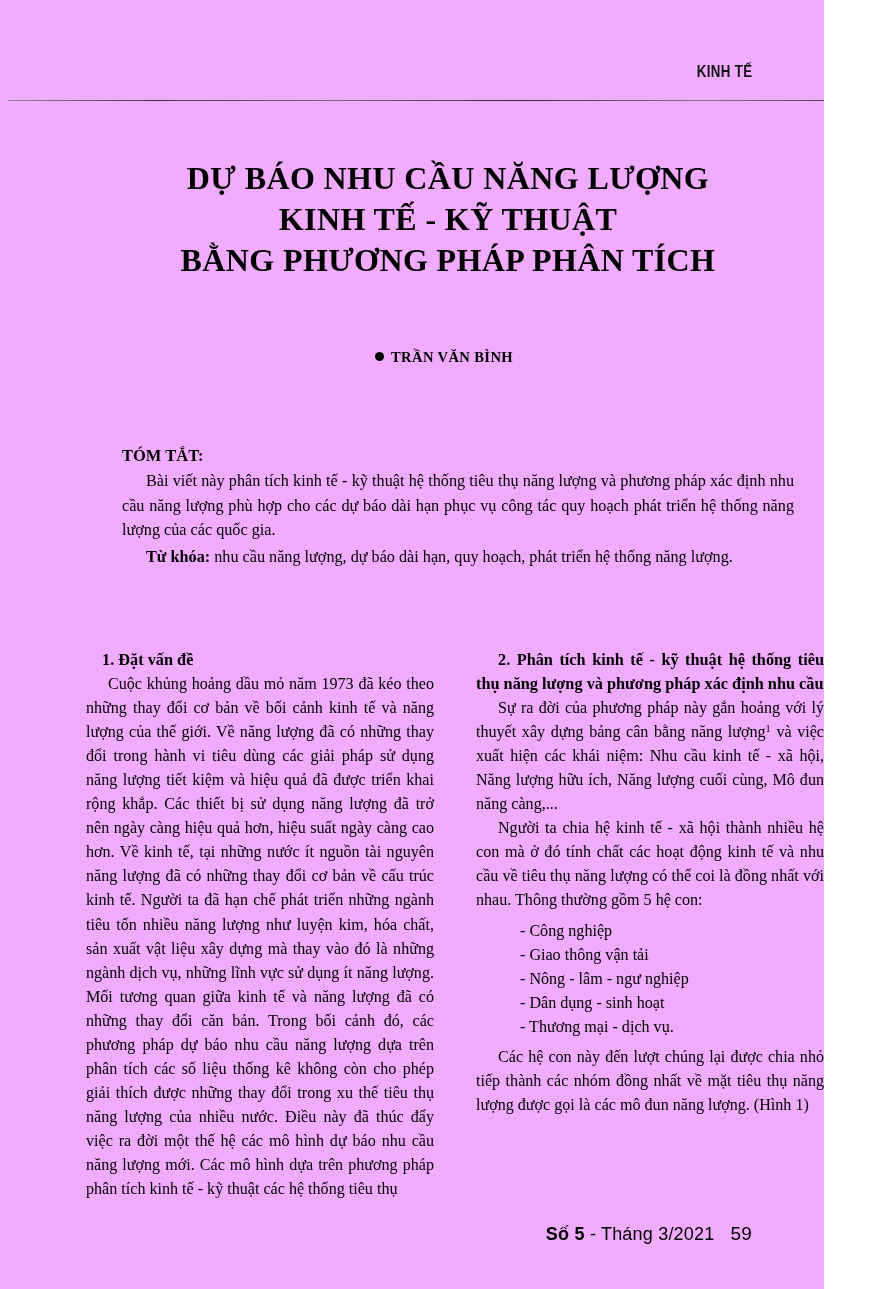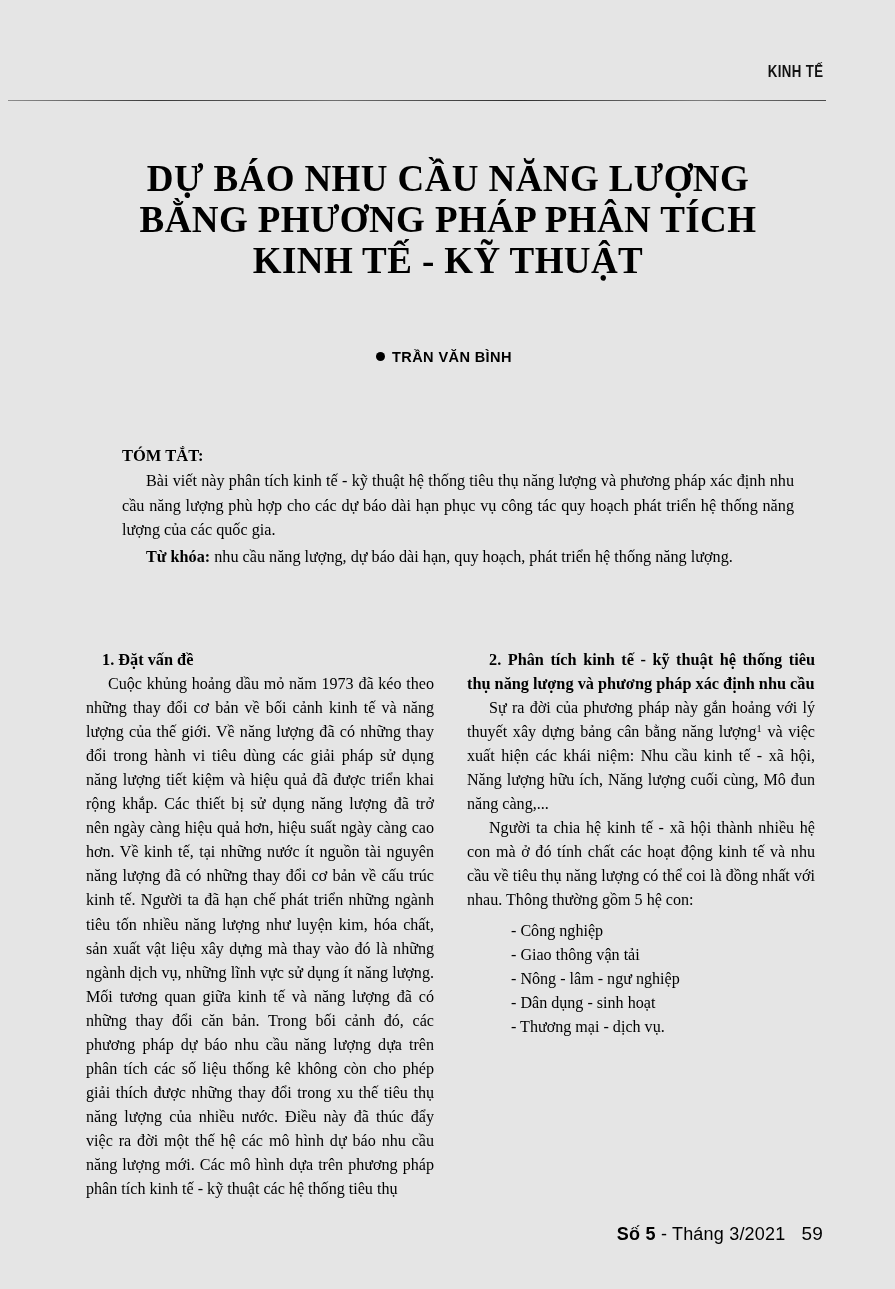--- a/index.html
+++ b/index.html
@@ -3,23 +3,23 @@
 <meta charset="utf-8">
 <title>Dự báo nhu cầu năng lượng</title>
 <style>
   html, body {
     margin: 0;
     padding: 0;
     background: #ffffff;
   }
   .page {
     position: relative;
-    width: 895px;
+    width: 824px;
     height: 1289px;
-    background: #e5e5e5;
+    background: #f0abfc;
     overflow: hidden;
     font-family: "Liberation Serif", "DejaVu Serif", serif;
     color: #000000;
     box-sizing: border-box;
   }
 
   
   .running-head {
     position: absolute;
     top: 62px;
@@ -45,34 +45,34 @@
   .title-block {
     position: absolute;
     top: 158px;
     left: 108px;
     width: 680px;
     text-align: center;
   }
   .title-line {
     font-family: "Liberation Serif", "DejaVu Serif", serif;
     font-weight: bold;
-    font-size: 37px;
+    font-size: 32px;
     line-height: 41px;
     letter-spacing: 0.4px;
     white-space: nowrap;
   }
 
   
   .author-block {
     position: absolute;
     top: 348px;
     left: 108px;
     width: 680px;
     text-align: center;
-    font-family: Liberation Sans, sans-serif;
+    font-family: Liberation Serif, serif;
     font-weight: bold;
     font-size: 15.5px;
     letter-spacing: 0.4px;
   }
   .author-bullet {
     display: inline-block;
     width: 9px;
     height: 9px;
     border-radius: 50%;
     background: #000;
@@ -110,21 +110,21 @@
   }
   .abstract .kw b { font-weight: bold; }
 
   
   .columns {
     position: absolute;
     top: 648px;
     left: 86px;
     width: 738px;
     display: flex;
-    gap: 33px;
+    gap: 42px;
   }
   .col {
     width: 348px;
     font-size: 16.1px;
     line-height: 24.05px;
     text-align: justify;
   }
   .col p {
     margin: 0;
     text-indent: 22px;
@@ -177,22 +177,22 @@
 </head>
 <body>
 
 <div class="page">
 
   <div class="running-head">KINH TẾ</div>
   <div class="head-rule"></div>
 
   <div class="title-block">
     <div class="title-line">DỰ BÁO NHU CẦU NĂNG LƯỢNG</div>
+    <div class="title-line">KINH TẾ - KỸ THUẬT</div>
     <div class="title-line">BẰNG PHƯƠNG PHÁP PHÂN TÍCH</div>
-    <div class="title-line">KINH TẾ - KỸ THUẬT</div>
   </div>
 
   <div class="author-block">
     <span class="author-bullet"></span><span class="author-name">TRẦN VĂN BÌNH</span>
   </div>
 
   <div class="abstract">
     <span class="abs-label">TÓM TẮT:</span>
     <p>Bài viết này phân tích kinh tế - kỹ thuật hệ thống tiêu thụ năng lượng và phương pháp xác định nhu cầu năng lượng phù hợp cho các dự báo dài hạn phục vụ công tác quy hoạch phát triển hệ thống năng lượng của các quốc gia.</p>
     <p class="kw"><b>Từ khóa:</b> <span>nhu cầu năng lượng, dự báo dài hạn, quy hoạch, phát triển hệ thống năng lượng.</span></p>
@@ -209,20 +209,21 @@
       <p class="sec-head">2. Phân tích kinh tế - kỹ thuật hệ thống tiêu thụ năng lượng và phương pháp xác định nhu cầu</p>
       <p><span>Sự ra đời của phương pháp này gắn hoảng với lý thuyết xây dựng bảng cân bằng năng lượng</span><sup class="fn">1</sup><span> và việc xuất hiện các khái niệm: Nhu cầu kinh tế - xã hội, Năng lượng hữu ích, Năng lượng cuối cùng, Mô đun năng càng,...</span></p>
       <p>Người ta chia hệ kinh tế - xã hội thành nhiều hệ con mà ở đó tính chất các hoạt động kinh tế và nhu cầu về tiêu thụ năng lượng có thể coi là đồng nhất với nhau. Thông thường gồm 5 hệ con:</p>
       <ul class="bullet-list">
         <li>- Công nghiệp</li>
         <li>- Giao thông vận tải</li>
         <li>- Nông - lâm - ngư nghiệp</li>
         <li>- Dân dụng - sinh hoạt</li>
         <li>- Thương mại - dịch vụ.</li>
       </ul>
+      <p>Các hệ con này đến lượt chúng lại được chia nhỏ tiếp thành các nhóm đồng nhất về mặt tiêu thụ năng lượng được gọi là các mô đun năng lượng. (Hình 1)</p>
     </div>
 
   </div>
 
   <div class="footer">
     <span class="issue">Số 5</span><span> - Tháng 3/2021</span><span class="pageno">59</span>
   </div>
 
 </div>
 

